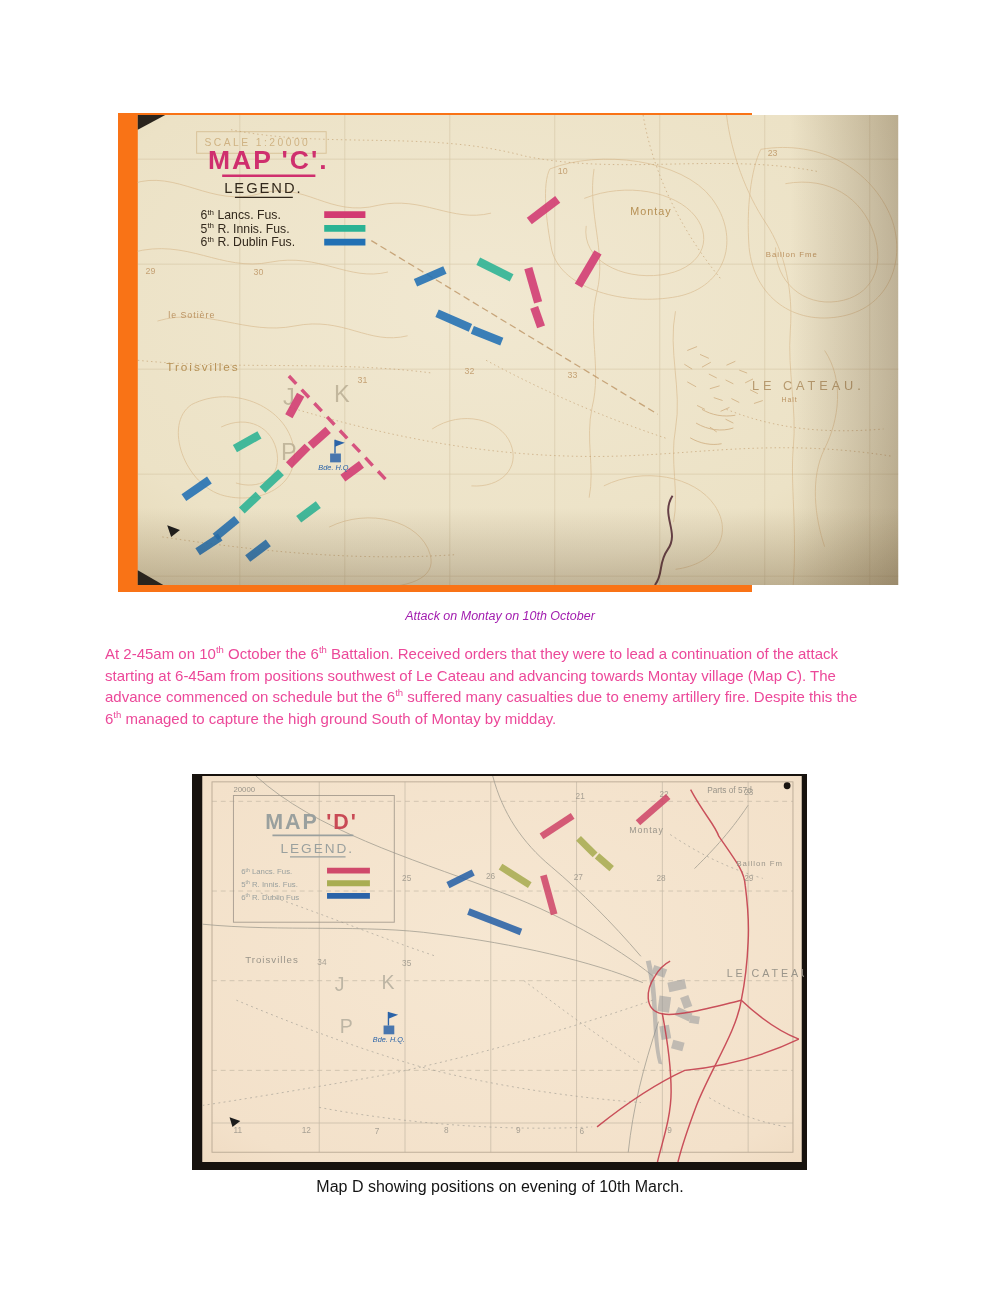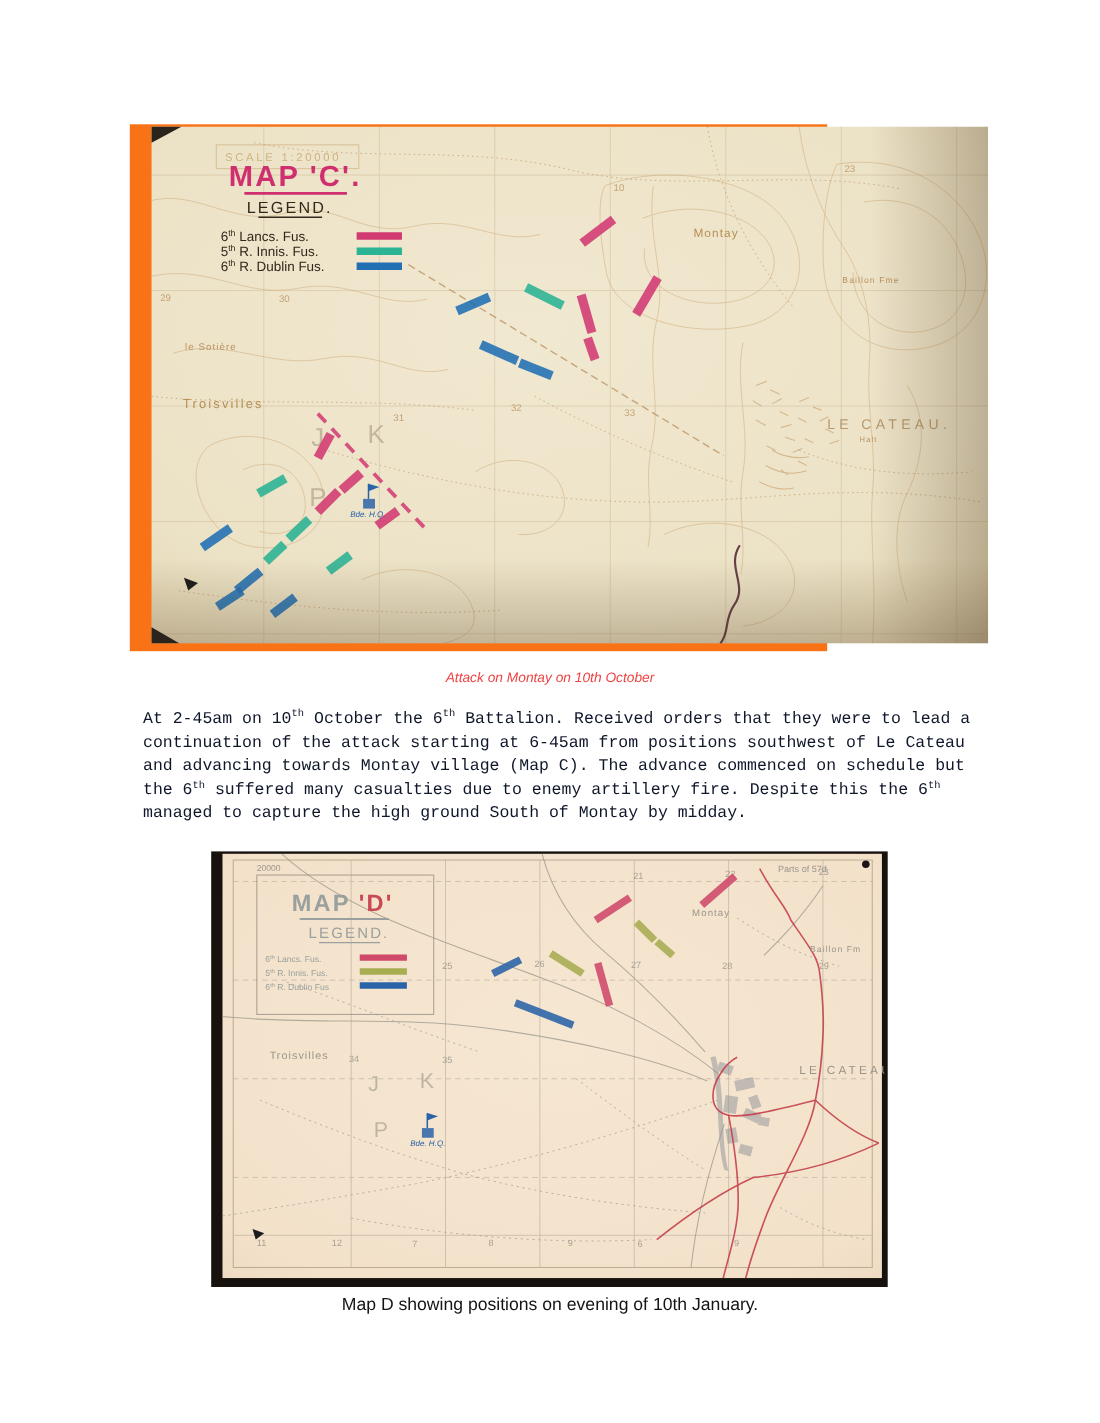--- a/index.html
+++ b/index.html
@@ -2,22 +2,22 @@
 <html><head>
 <meta charset="utf-8">
 <style>
   html,body{margin:0;padding:0;background:#ffffff;}
   body{width:1000px;height:1294px;position:relative;font-family:"Liberation Sans",sans-serif;color:#1a1a1a;}
   .page{position:absolute;inset:0;background:#ffffff;}
   .photo{position:absolute;box-sizing:border-box;}
   .photo svg{display:block;}
   #map-c-frame{left:118px;top:113px;width:634px;height:479px;background:#f97316;padding:2px 10px 7px 19px;}
   #map-d-frame{left:180px;top:762px;width:615px;height:396px;background:#17120e;padding:2px 3px 8px 8px;}
-  .cap-c{position:absolute;left:0;top:609px;width:1000px;text-align:center;font-size:12.5px;font-style:italic;color:#ef4444;}
-  .para{position:absolute;left:130px;top:643px;width:766px;font-size:15px;line-height:21.5px;color:#0f172a;font-family:Liberation Mono, monospace;}
+  .cap-c{position:absolute;left:0;top:609px;width:1000px;text-align:center;font-size:12.5px;font-style:italic;color:#a21caf;}
+  .para{position:absolute;left:105px;top:643px;width:766px;font-size:15px;line-height:21.5px;color:#ec4899;}
   .para sup{font-size:9.5px;line-height:0;}
   .cap-d{position:absolute;left:0;top:1178px;width:1000px;text-align:center;font-size:16px;color:#141414;}
   text{font-family:"Liberation Sans",sans-serif;}
 </style>
 </head>
 <body>
 
 <div class="page">
 
   <figure class="photo" id="map-c-frame" style="margin:0;">
@@ -296,15 +296,15 @@
           <line x1="191" y1="256" x2="191" y2="242" stroke="#2a63a8" stroke-width="1.4"></line>
           <polygon points="191,242 201,245 191,249" fill="#2a63a8"></polygon>
           <rect x="186" y="256" width="11" height="9" fill="#2a63a8" opacity="0.85"></rect>
           <text x="175" y="273" font-size="7.5" fill="#2a63a8" font-style="italic">Bde. H.Q.</text>
         </g>
       <path d="M28,350 l11,4 -8,6 z" fill="#1c1c1c"></path>
       <circle cx="600" cy="10" r="3.5" fill="#1a1512"></circle>
     </svg>
   </figure>
 
-  <div class="cap-d">Map D showing positions on evening of 10th January.</div>
+  <div class="cap-d">Map D showing positions on evening of 10th March.</div>
 
 </div>
 
 </body></html>

